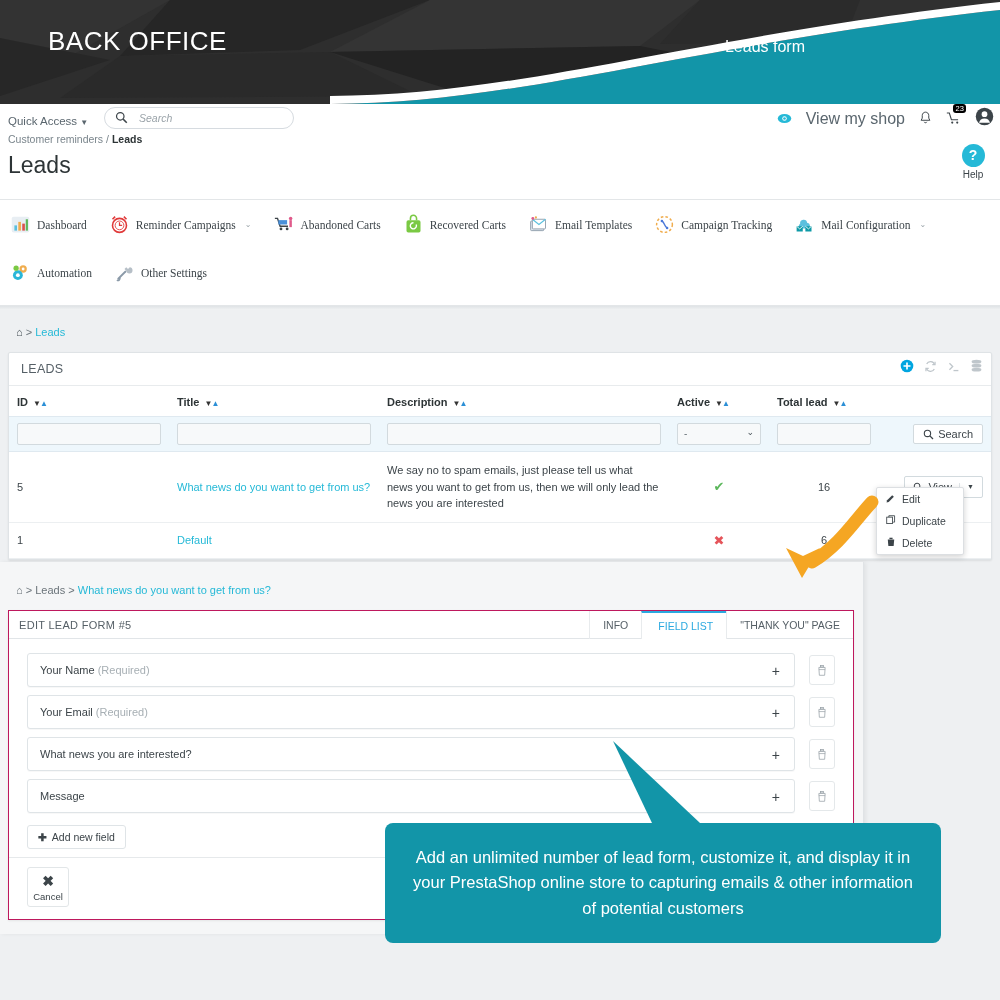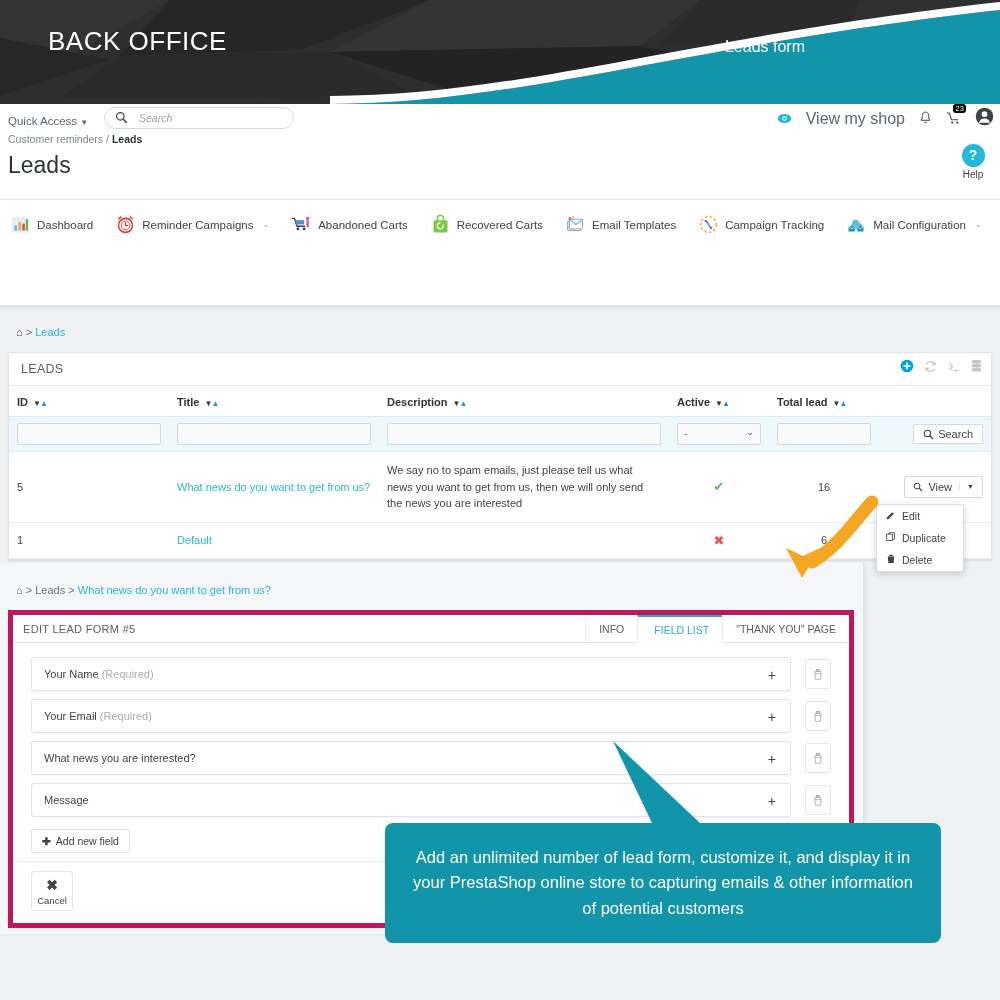--- a/index.html
+++ b/index.html
@@ -57,21 +57,21 @@
     width:23px; height:23px; border-radius:50%; background:#25b9d7; color:#fff;
     font-size:14px; font-weight:700; line-height:23px; text-align:center; margin:0 auto;
   }
   .help-lbl { font-size:10px; color:#3c4449; margin-top:2px; }
 
   .hdr-divider { position:absolute; left:0; top:199px; width:1000px; height:1px; background:#e3e6e8; }
 
   
   .tabnav { position:absolute; left:0; top:200px; width:1000px; height:106px; background:#fff; }
   .tabrow { position:absolute; display:flex; align-items:center; }
-  .tabitem { display:flex; align-items:center; gap:6px; margin-right:22px; white-space:nowrap; }
+  .tabitem { display:flex; align-items:center; gap:6px; margin-right:22px; white-space:nowrap;font-family:Liberation Serif, serif; }
   .tabitem .lbl { font-size:11.5px; color:#3c4449; }
   .tabitem .chev { font-size:8px; color:#9aa3a9; margin-left:3px; }
   .ticon { width:21px; height:21px; display:block; }
   .nav-bottom-line { position:absolute; left:0; top:305px; width:1000px; height:1px; background:#e3e6e8; }
   .shadow-strip { position:absolute; left:0; top:306px; width:1000px; height:4px;
      background:linear-gradient(#dfe3e6, #f1f3f4); }
 
   
   .content { position:absolute; left:0; top:310px; width:1000px; height:690px; background:#eef0f2; }
 
@@ -118,33 +118,33 @@
   .chk { color:#5bb75b; font-size:13px; }
   .xmk { color:#e5545a; font-size:13px; }
   .viewbtn {
     display:inline-flex; align-items:center; gap:5px; border:1px solid #d2dade; background:#fff;
     border-radius:2px; padding:4px 8px; font-size:11px; color:#3c4449;
   }
   .viewbtn .sep { border-left:1px solid #e0e5e8; padding-left:7px; margin-left:2px; font-size:7px; }
 
   
   .dropdown {
-    position:absolute; left:876px; top:504px; width:88px; background:#fff;
+    position:absolute; left:876px; top:487px; width:88px; background:#fff;
     border:1px solid #dcdfe2; border-radius:2px; box-shadow:0 2px 6px rgba(0,0,0,.18); z-index:40;
   }
   .dd-item { display:flex; align-items:center; gap:6px; padding:5px 9px; font-size:10.5px; color:#3c4449; }
 
   
   .form-wrap { position:absolute; left:0; top:562px; width:864px; height:372px; background:#f5f6f7;
      border-right:1px solid #e0e3e6; box-shadow:2px 0 4px rgba(0,0,0,.06); }
   .bc3 { position:absolute; left:16px; top:584px; font-size:11px; color:#6b747a; z-index:5; }
   .bc3 a { color:#25b9d7; text-decoration:none; }
   .fpanel {
     position:absolute; left:8px; top:610px; width:846px; background:#fff;
-    border:5px solid #be185d; box-shadow:0 1px 2px rgba(0,0,0,.07);
+    border:1px solid #be185d; box-shadow:0 1px 2px rgba(0,0,0,.07);
   }
   .fpanel-head { height:28px; border-bottom:1px solid #e1e5e8; position:relative; }
   .fpanel-head .ttl { position:absolute; left:10px; top:8px; font-size:11px; color:#555f66; letter-spacing:.3px; }
   .ftabs { position:absolute; right:0; top:0; display:flex; height:28px; }
   .ftab { padding:0 13px; line-height:28px; font-size:10.5px; color:#555f66; border-left:1px solid #e8ebed; }
   .ftab.active { color:#2ba9e0; border-top:2px solid #2ba9e0; background:#fff; line-height:26px;padding-left:16px; }
   .fbody { padding:14px 18px 8px 18px; }
   .frow { display:flex; align-items:center; margin-bottom:8px; }
   .ffield {
     flex:1; height:34px; border:1px solid #dfe4e7; border-radius:3px; background:#fff;
@@ -340,20 +340,40 @@
         </div>
         <div class="tabitem">
           <svg class="ticon" viewBox="0 0 24 24">
             <path d="M7 11a4 4 0 0 1 8-1 3.4 3.4 0 0 1 1 6.6H8A3 3 0 0 1 7 11z" fill="#5bc0de"></path>
             <rect x="3" y="14" width="7" height="6" fill="#0e9aa7"></rect>
             <rect x="13" y="14" width="7" height="6" fill="#0e9aa7"></rect>
             <path d="M3 14l3.5 3 3.5-3M13 14l3.5 3 3.5-3" fill="none" stroke="#fff" stroke-width="1"></path>
           </svg>
           <span class="lbl">Mail Configuration</span>
           <span class="chev">⌄</span>
+        </div>
+      </div>
+    <div class="tabrow" id="navrow2" style="left:10px; top:62px;">
+        <div class="tabitem">
+          <svg class="ticon" viewBox="0 0 24 24">
+            <circle cx="15" cy="8" r="4.2" fill="#f0ad4e"></circle>
+            <circle cx="15" cy="8" r="1.6" fill="#fff"></circle>
+            <circle cx="9" cy="15" r="5.6" fill="#29b6d8"></circle>
+            <circle cx="9" cy="15" r="2.2" fill="#fff"></circle>
+            <circle cx="7" cy="7" r="3" fill="#7ac943"></circle>
+          </svg>
+          <span class="lbl">Automation</span>
+        </div>
+        <div class="tabitem">
+          <svg class="ticon" viewBox="0 0 24 24">
+            <path d="M5 19l8-8" stroke="#8a99a8" stroke-width="2.4" fill="none" stroke-linecap="round"></path>
+            <path d="M14 10a3.6 3.6 0 1 0 4-4l-2 2-2-2-2 2z" fill="#b6bfc7"></path>
+            <path d="M3.4 20.6a2 2 0 0 0 2.8-2.8" fill="none" stroke="#8a99a8" stroke-width="2"></path>
+          </svg>
+          <span class="lbl">Other Settings</span>
         </div>
       </div>
   </div>
   <div class="nav-bottom-line"></div>
   <div class="shadow-strip"></div>
 
   <div class="content"></div>
 
   <div class="bc2">
     <span class="home">⌂</span>
@@ -448,21 +468,21 @@
               <span>Search</span>
             </span>
           </td>
         </tr>
 
         <tr>
           <td class="body">5</td>
           <td class="body">
             <a href="#">What news do you want to get from us?</a>
           </td>
-          <td class="body" style="line-height:1.5;">We say no to spam emails, just please tell us what news you want to get from us, then we will only send the news you are interested</td>
+          <td class="body" style="line-height:1.5;">We say no to spam emails, just please tell us what news you want to get from us, then we will only lead the news you are interested</td>
           <td class="body" style="text-align:center;">
             <span class="chk">✔</span>
           </td>
           <td class="body" style="text-align:center;">16</td>
           <td class="body" style="text-align:right;">
             <span class="viewbtn">
               <svg width="10" height="10" viewBox="0 0 16 16">
                   <circle cx="6.5" cy="6.5" r="4.6" fill="none" stroke="#3c4449" stroke-width="1.6"></circle>
                   <line x1="10" y1="10" x2="14.5" y2="14.5" stroke="#3c4449" stroke-width="1.9"></line>
                 </svg>

